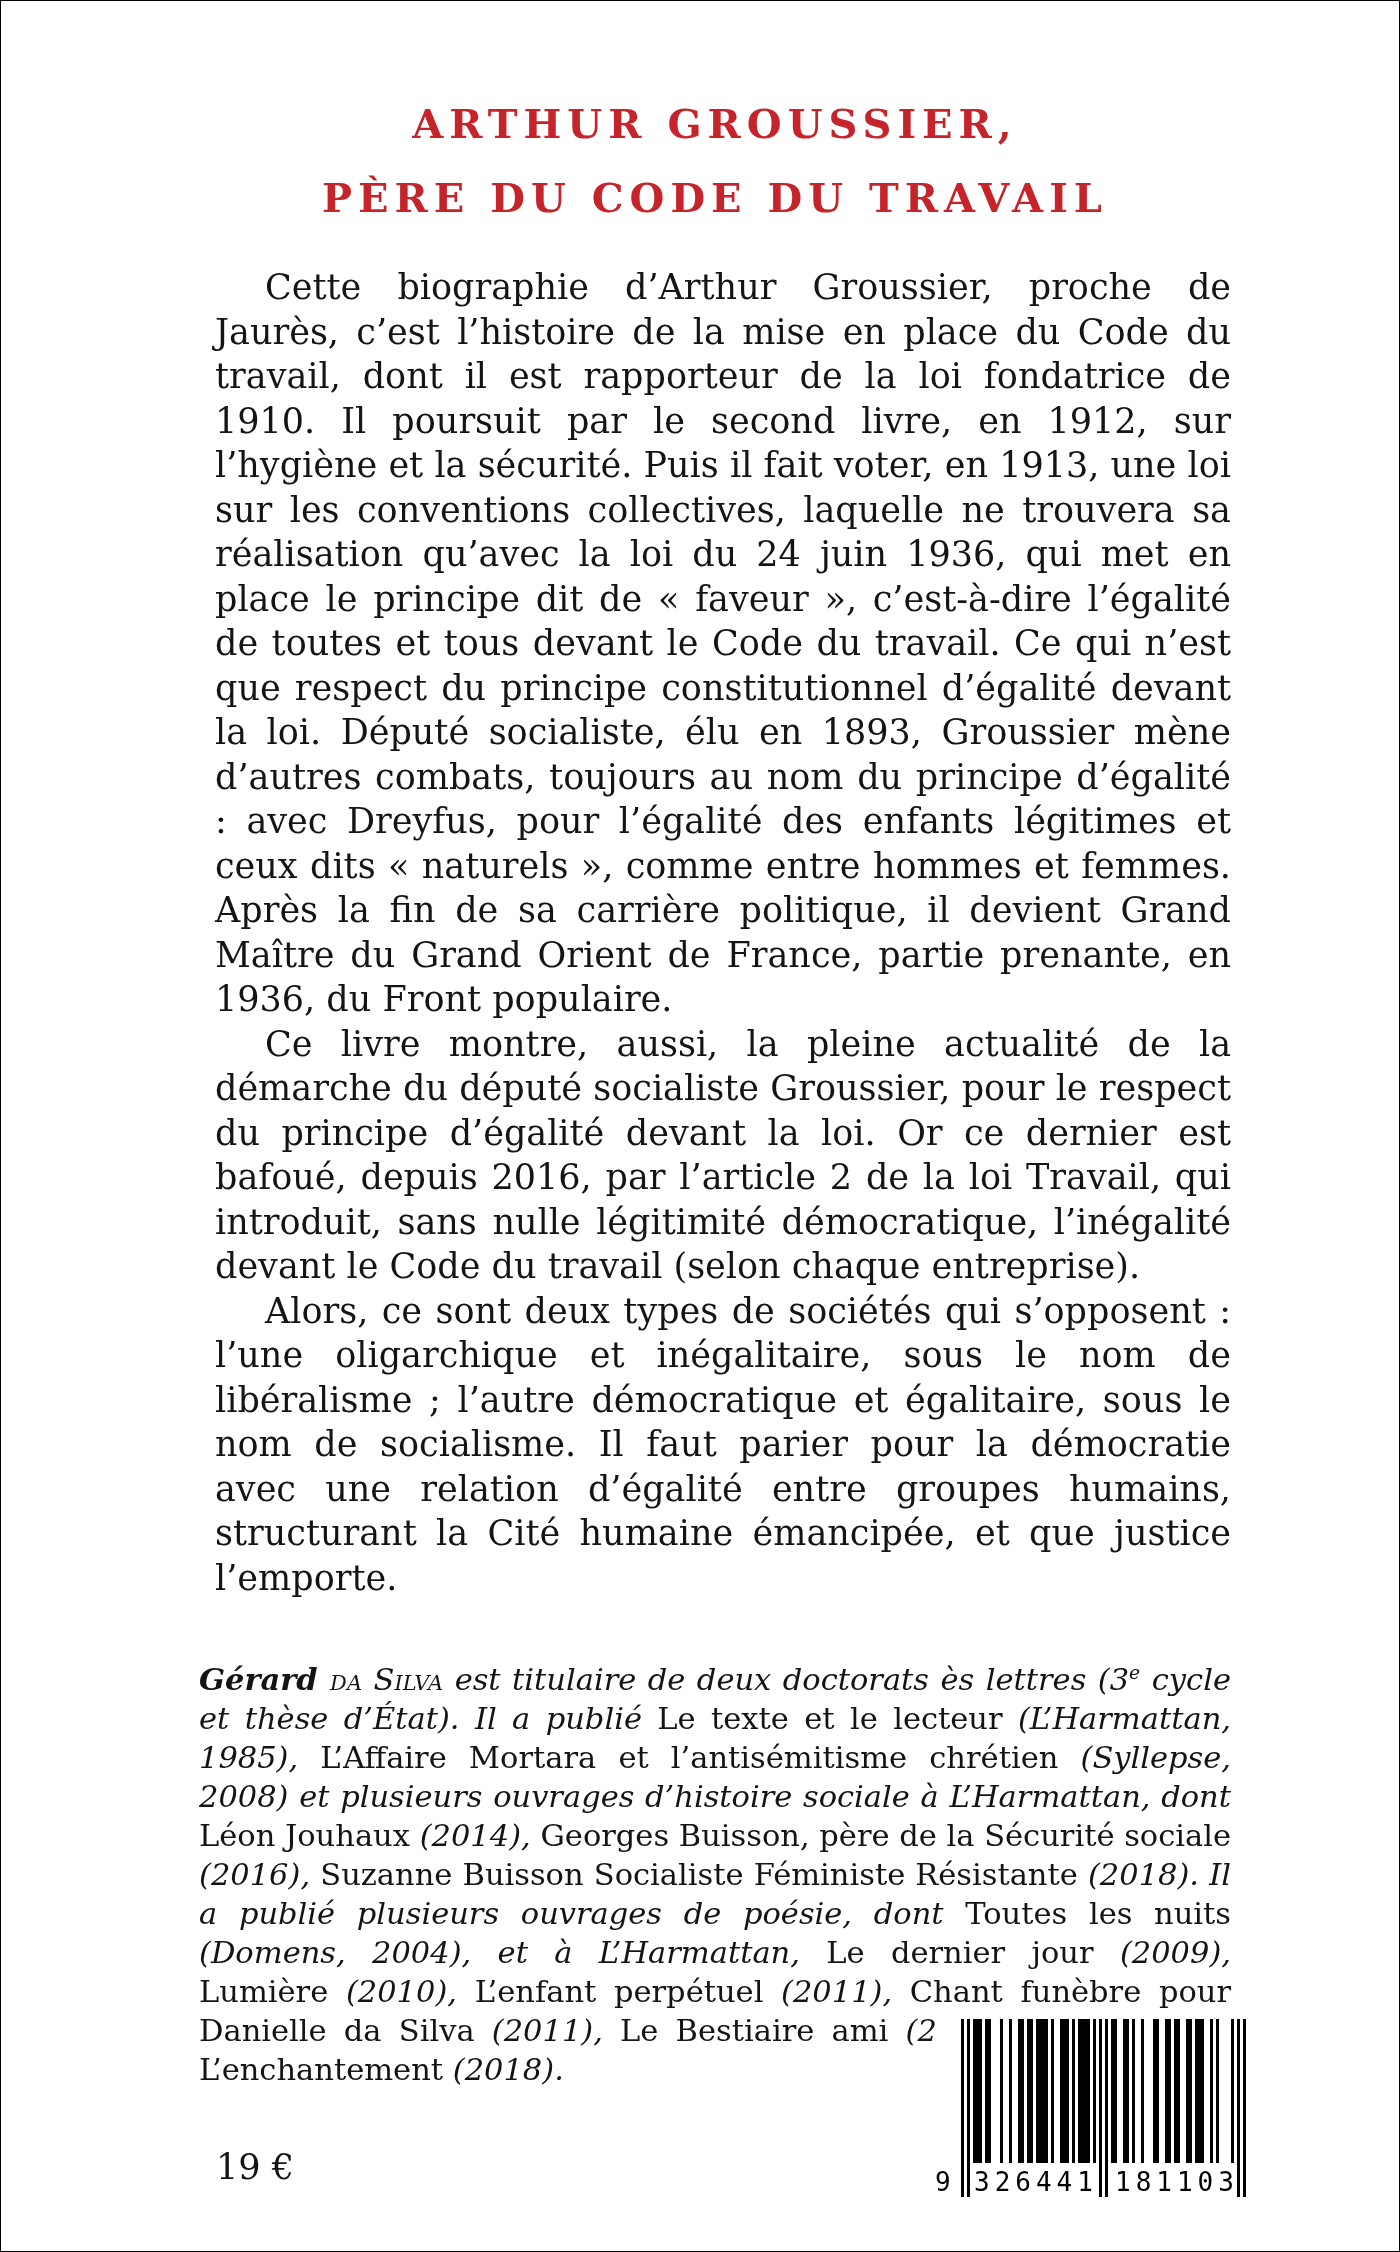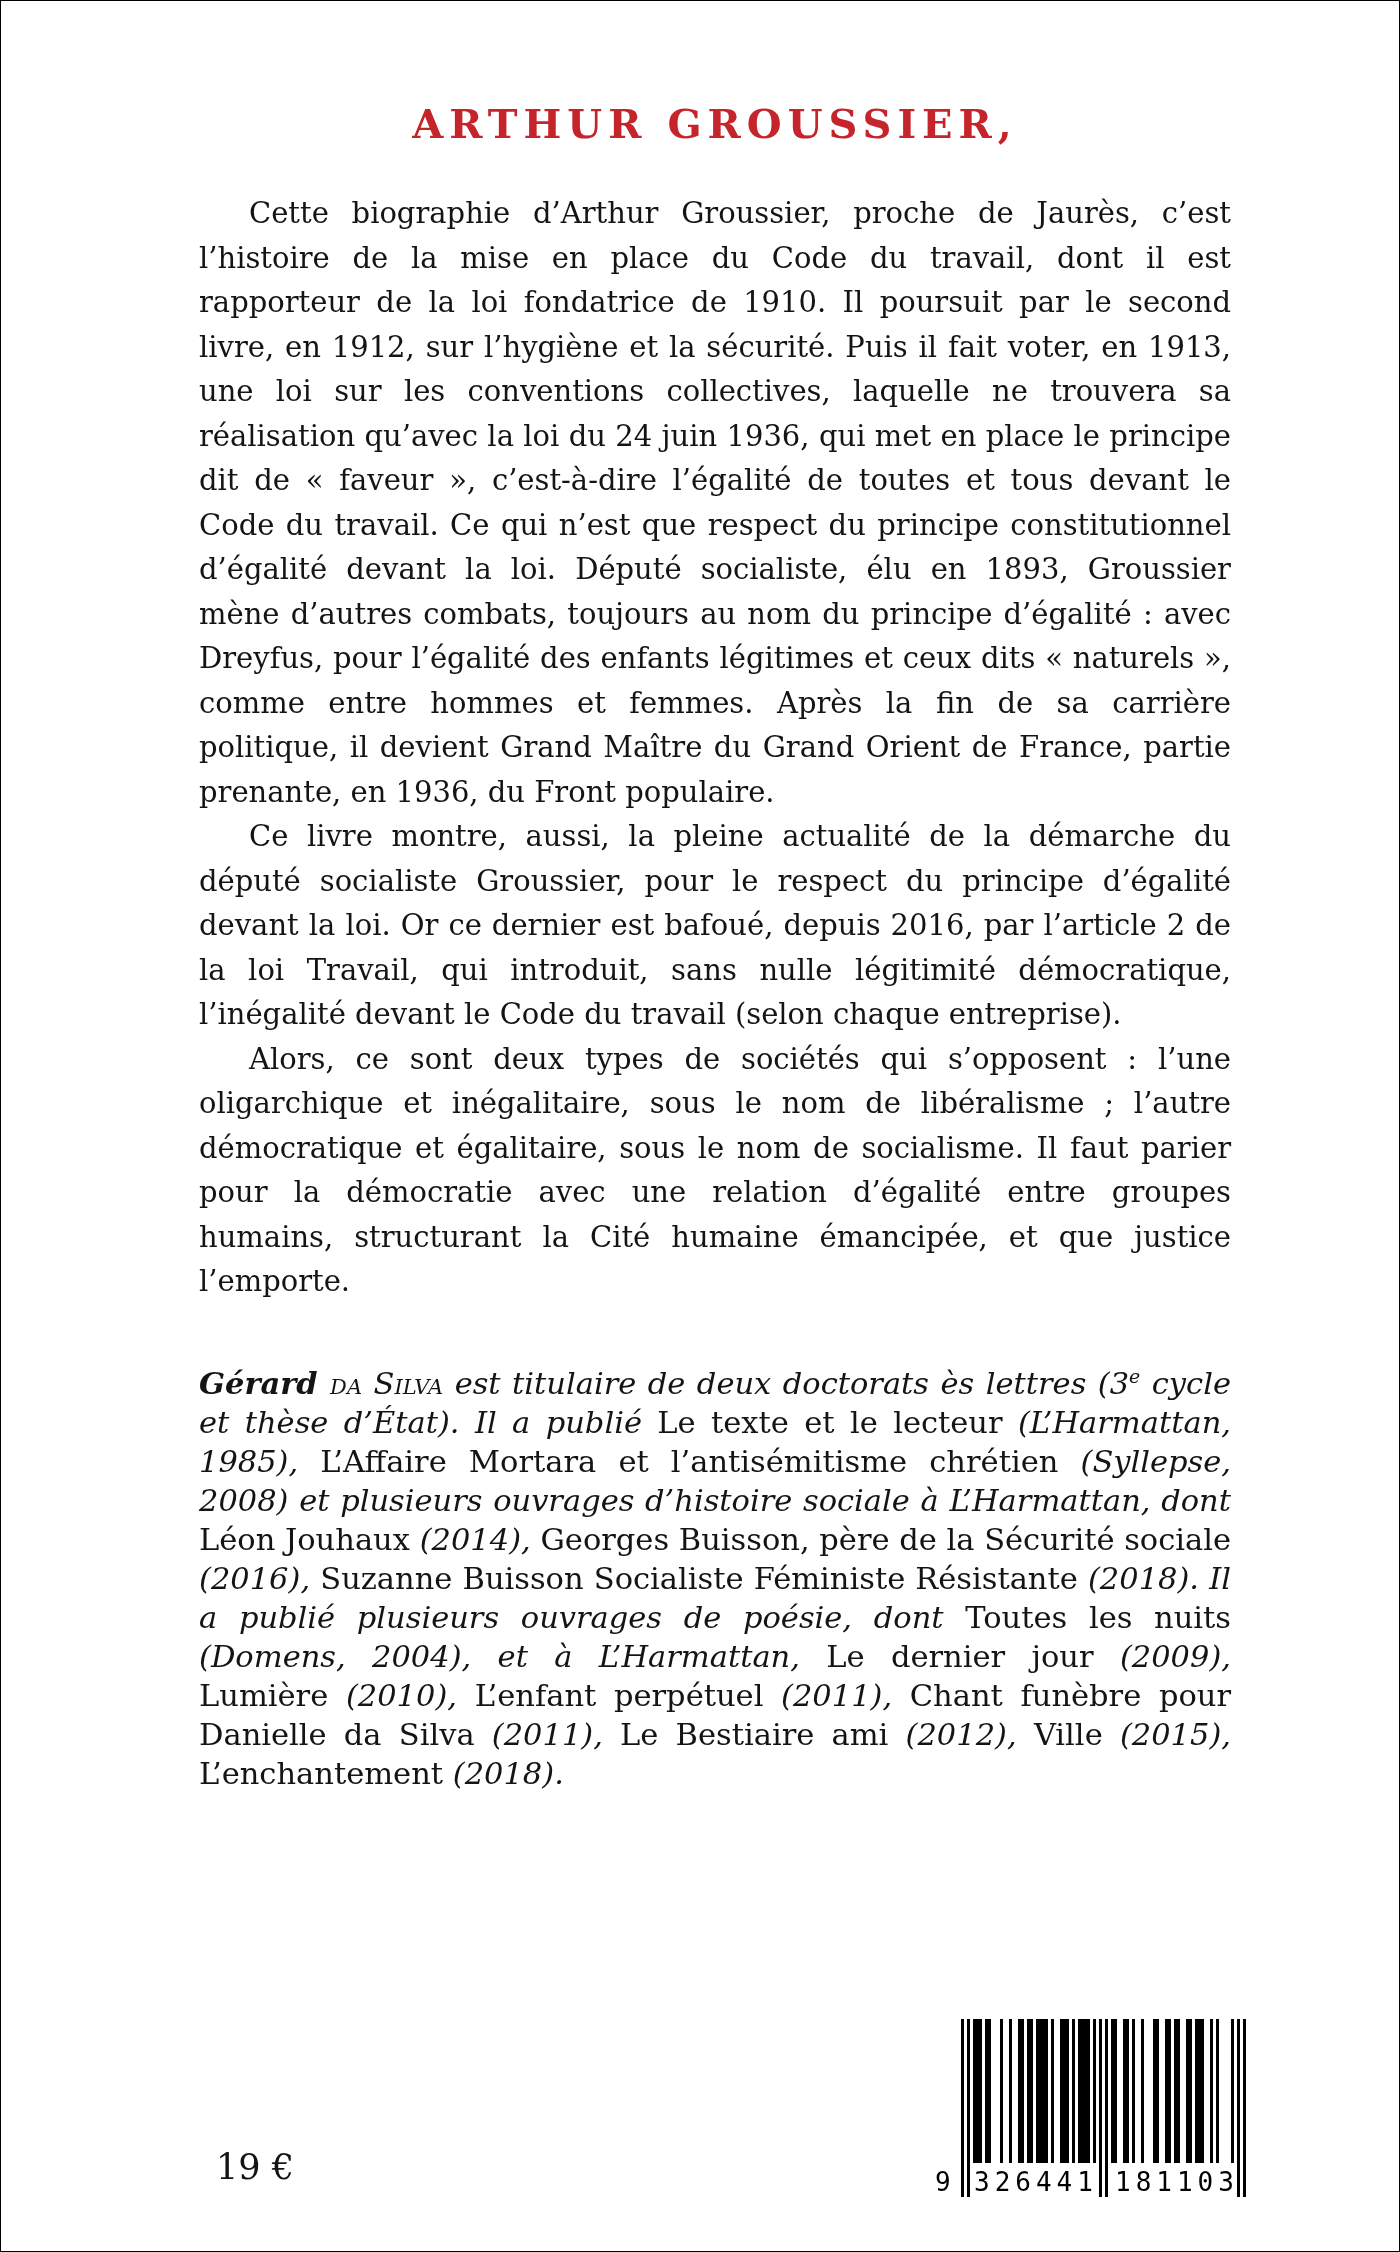--- a/index.html
+++ b/index.html
@@ -15,21 +15,21 @@
     overflow:hidden;
   }
   .text-col{position:absolute;left:198px;top:86px;width:1032px;}
   .book-title{
     text-align:center;
     font-weight:bold;
     font-size:40px;
     line-height:74px;
     letter-spacing:6px;
   }
-  .synopsis{margin-top:30px;font-size:29px;line-height:44.5px;text-align:justify;}
+  .synopsis{margin-top:30px;font-size:35px;line-height:44.5px;text-align:justify;margin-left:16px;}
   .synopsis p{margin:0;text-indent:50px;}
   .bio{margin-top:60px;font-size:30.5px;line-height:39px;text-align:justify;}
   .seg-name{font-style:italic;font-weight:bold;}
   .seg-name-sc{font-style:italic;font-weight:normal;font-variant:small-caps;}
   .seg-italic{font-style:italic;}
   .seg-roman{font-style:normal;}
   .seg-sup{font-style:italic;vertical-align:super;font-size:0.62em;line-height:0;}
   .footer-isbn{position:absolute;left:215px;top:2096px;font-size:29px;}
   .footer-price{position:absolute;left:215px;top:2146px;font-size:35px;}
   .barcode{position:absolute;left:934px;top:2018px;width:315px;height:178px;background:#fff;}
@@ -43,20 +43,21 @@
 </style>
 </head>
 <body>
 
 <div class="cover">
 
   <div class="text-col">
 
     <div class="book-title" style="color: rgb(197, 36, 43);">
       <div>ARTHUR GROUSSIER,</div>
+      <div>PÈRE DU CODE DU TRAVAIL</div>
     </div>
 
     <div class="synopsis">
       <p>Cette biographie d’Arthur Groussier, proche de Jaurès, c’est l’histoire de la mise en place du Code du travail, dont il est rapporteur de la loi fondatrice de 1910. Il poursuit par le second livre, en 1912, sur l’hygiène et la sécurité. Puis il fait voter, en 1913, une loi sur les conventions collectives, laquelle ne trouvera sa réalisation qu’avec la loi du 24 juin 1936, qui met en place le principe dit de « faveur », c’est-à-dire l’égalité de toutes et tous devant le Code du travail. Ce qui n’est que respect du principe constitutionnel d’égalité devant la loi. Député socialiste, élu en 1893, Groussier mène d’autres combats, toujours au nom du principe d’égalité : avec Dreyfus, pour l’égalité des enfants légitimes et ceux dits « naturels », comme entre hommes et femmes. Après la fin de sa carrière politique, il devient Grand Maître du Grand Orient de France, partie prenante, en 1936, du Front populaire.</p>
       <p>Ce livre montre, aussi, la pleine actualité de la démarche du député socialiste Groussier, pour le respect du principe d’égalité devant la loi. Or ce dernier est bafoué, depuis 2016, par l’article 2 de la loi Travail, qui introduit, sans nulle légitimité démocratique, l’inégalité devant le Code du travail (selon chaque entreprise).</p>
       <p>Alors, ce sont deux types de sociétés qui s’opposent : l’une oligarchique et inégalitaire, sous le nom de libéralisme ; l’autre démocratique et égalitaire, sous le nom de socialisme. Il faut parier pour la démocratie avec une relation d’égalité entre groupes humains, structurant la Cité humaine émancipée, et que justice l’emporte.</p>
     </div>
 
     <div class="bio"><span class="seg-name">Gérard </span><span class="seg-name-sc">da Silva</span><span class="seg-italic"> est titulaire de deux doctorats ès lettres (3</span><span class="seg-sup">e</span><span class="seg-italic"> cycle et thèse d’État). Il a publié </span><span class="seg-roman">Le texte et le lecteur</span><span class="seg-italic"> (L’Harmattan, 1985), </span><span class="seg-roman">L’Affaire Mortara et l’antisémitisme chrétien</span><span class="seg-italic"> (Syllepse, 2008) et plusieurs ouvrages d’histoire sociale à L’Harmattan, dont </span><span class="seg-roman">Léon Jouhaux</span><span class="seg-italic"> (2014), </span><span class="seg-roman">Georges Buisson, père de la Sécurité sociale</span><span class="seg-italic"> (2016), </span><span class="seg-roman">Suzanne Buisson Socialiste Féministe Résistante</span><span class="seg-italic"> (2018). Il a publié plusieurs ouvrages de poésie, dont </span><span class="seg-roman">Toutes les nuits</span><span class="seg-italic"> (Domens, 2004), et à L’Harmattan, </span><span class="seg-roman">Le dernier jour</span><span class="seg-italic"> (2009), </span><span class="seg-roman">Lumière</span><span class="seg-italic"> (2010), </span><span class="seg-roman">L’enfant perpétuel</span><span class="seg-italic"> (2011), </span><span class="seg-roman">Chant funèbre pour Danielle da Silva</span><span class="seg-italic"> (2011), </span><span class="seg-roman">Le Bestiaire ami</span><span class="seg-italic"> (2012), </span><span class="seg-roman">Ville</span><span class="seg-italic"> (2015), </span><span class="seg-roman">L’enchantement</span><span class="seg-italic"> (2018).</span></div>
 

